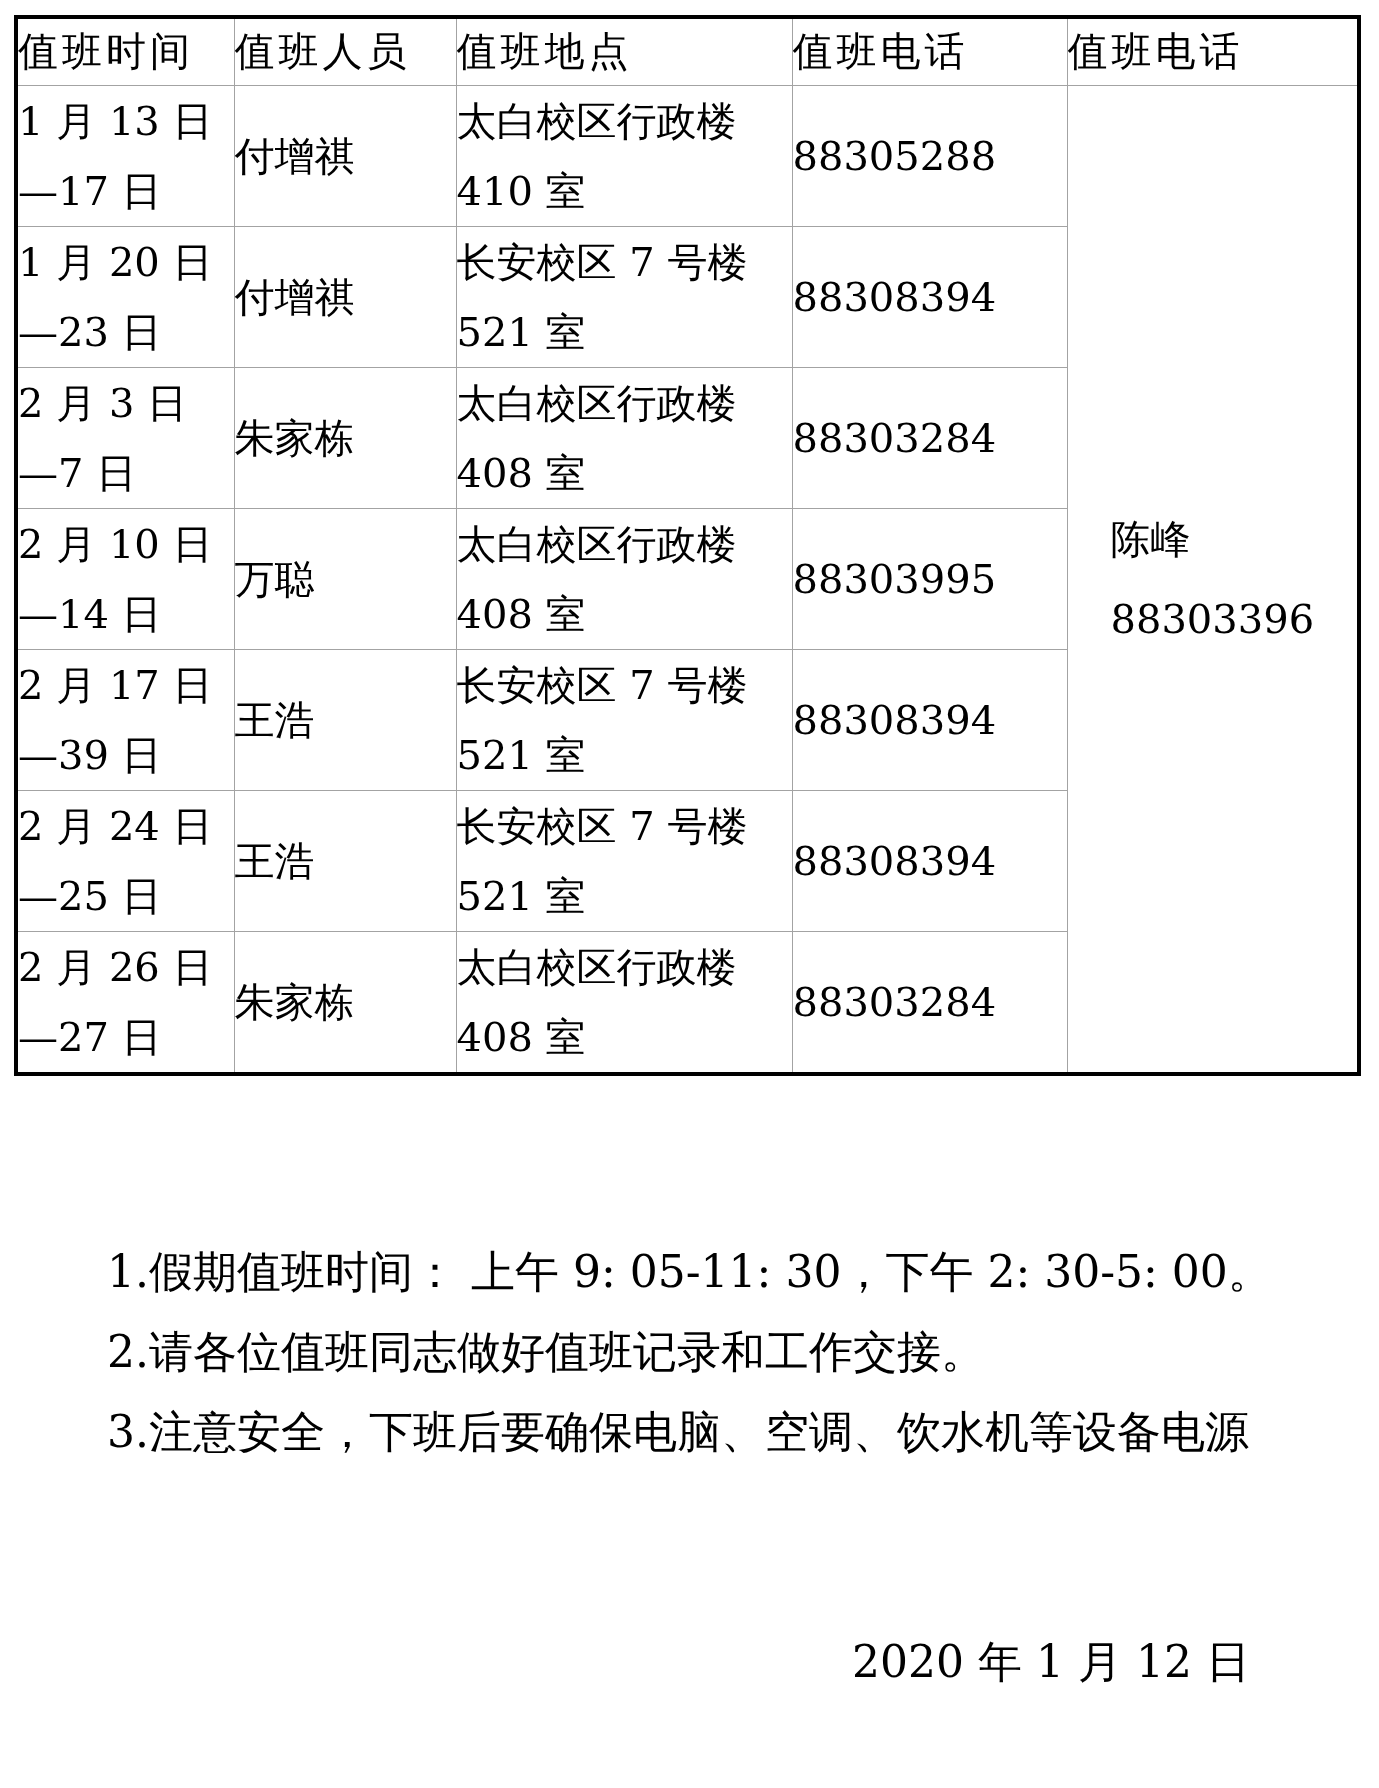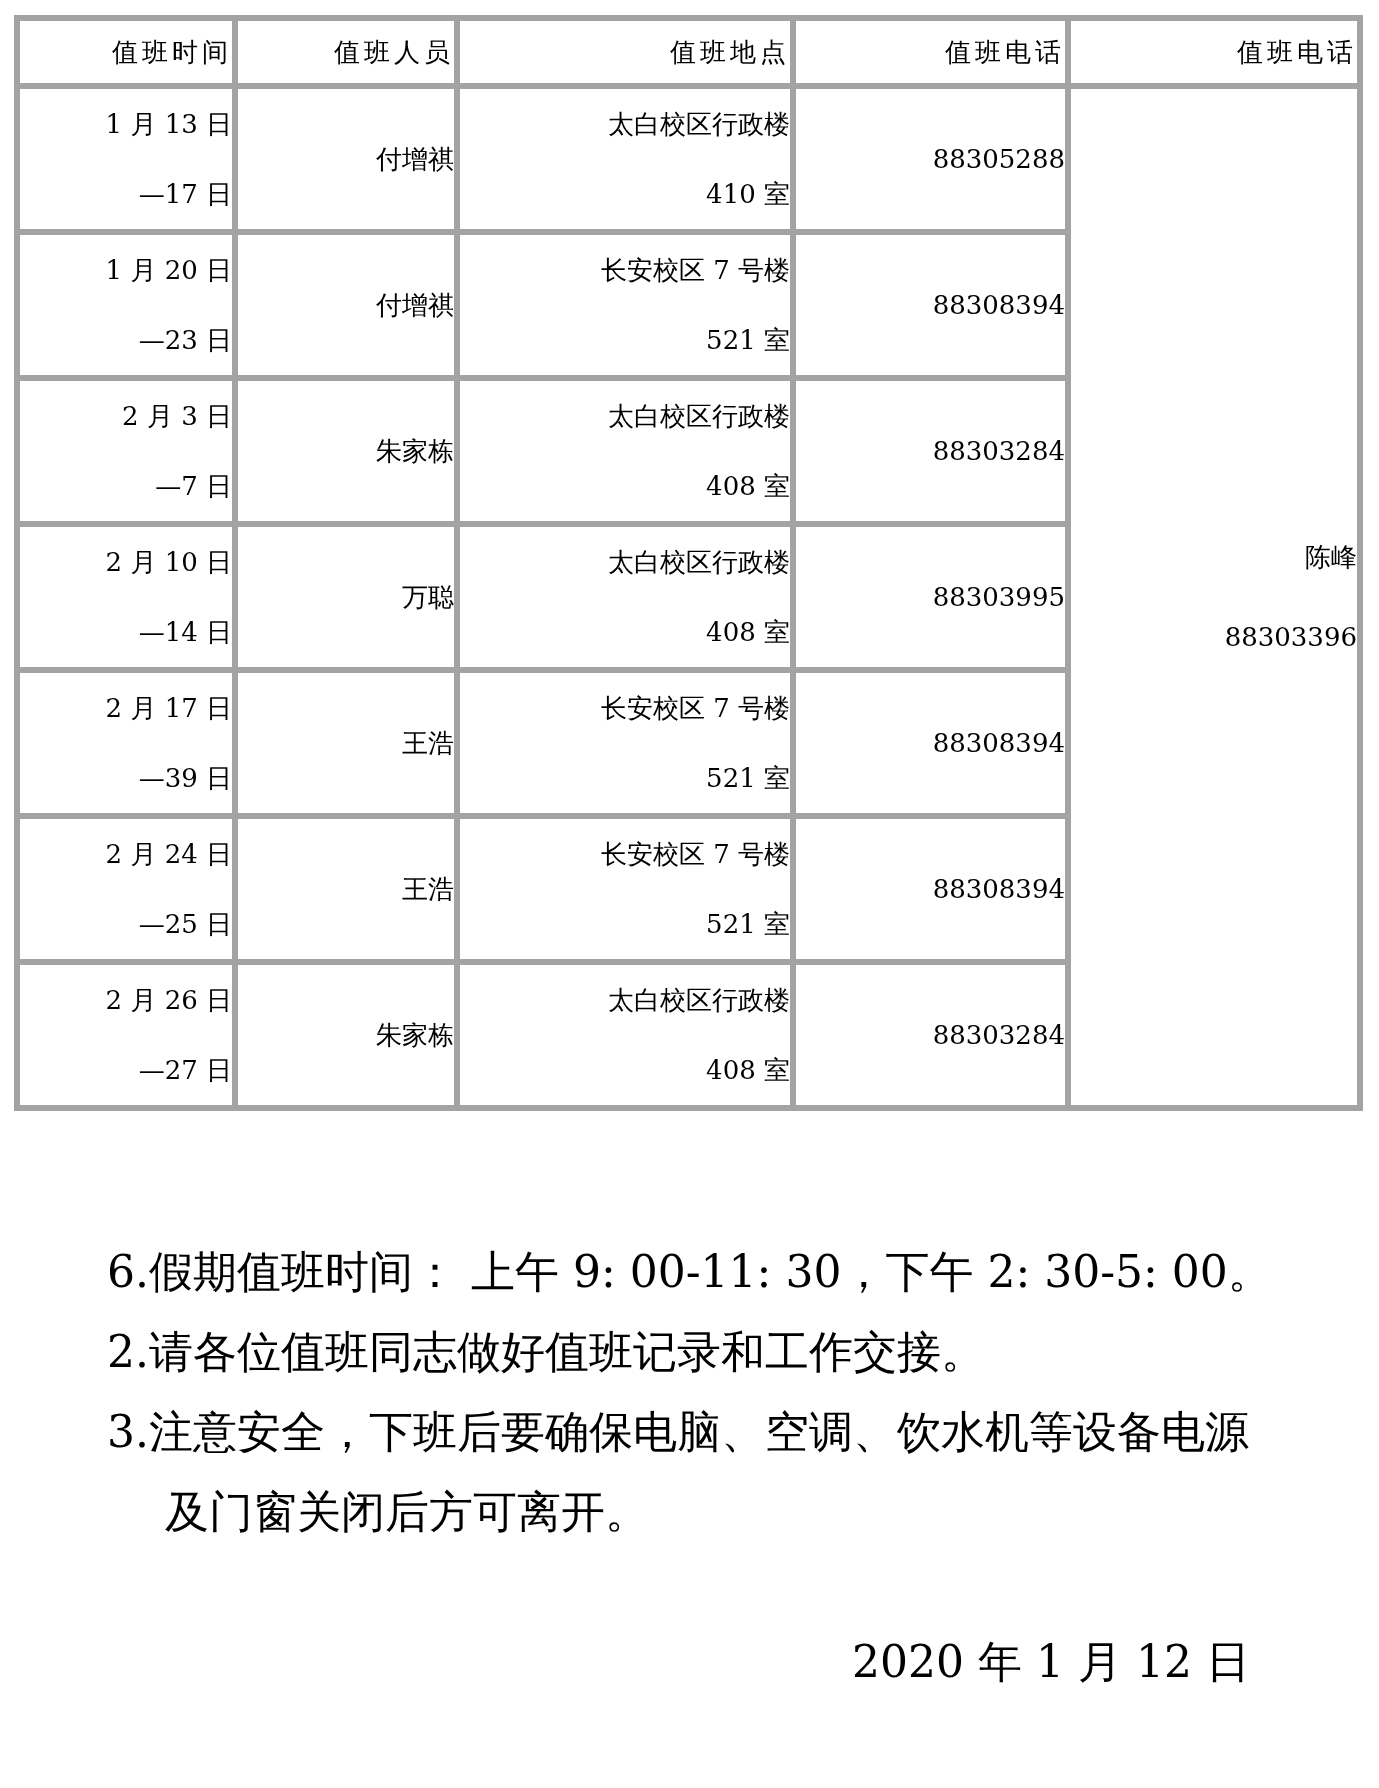--- a/index.html
+++ b/index.html
@@ -14,25 +14,25 @@
 
   
   table.duty-table {
     position: absolute; left: 14px; top: 15px;
     width: 1343px;
     border-collapse: collapse;
     table-layout: fixed;
     border: 4px solid #000;
   }
   .duty-table th, .duty-table td {
-    border: 6px solid #a3a3a3;
-    text-align: right;
+    border: 1px solid #a3a3a3;
+    text-align: left;
     vertical-align: middle;
     font-weight: normal;
-    font-size: 26px;
+    font-size: 40px;
     padding: 0;
     overflow: hidden;
   }
   .duty-table thead tr { height: 68px; }
   .duty-table thead th { letter-spacing: 4px; }
   .duty-table tbody tr { height: 134px; }
   .cell-line { line-height: 70px; white-space: nowrap; }
   .single-line { line-height: 70px; white-space: nowrap; }
   td.leader-cell .cell-line { line-height: 80px; padding-left: 43px; }
 
@@ -187,23 +187,22 @@
           <div class="cell-line">408 室</div>
         </td>
         <td>
             <div class="single-line">88303284</div>
           </td>
       </tr>
     </tbody>
   </table>
 
   <div class="notes">
-    <div class="note-line">6.假期值班时间： 上午 9: 00-11: 30，下午 2: 30-5: 00。</div>
+    <div class="note-line">1.假期值班时间： 上午 9: 05-11: 30，下午 2: 30-5: 00。</div>
     <div class="note-line">2.请各位值班同志做好值班记录和工作交接。</div>
     <div class="note-line">3.注意安全，下班后要确保电脑、空调、饮水机等设备电源</div>
-    <div class="note-line indent">及门窗关闭后方可离开。</div>
   </div>
 
   <div class="signature">
     <div class="sig-line">2020 年 1 月 12 日</div>
   </div>
 
 </div>
 
 </body></html>

